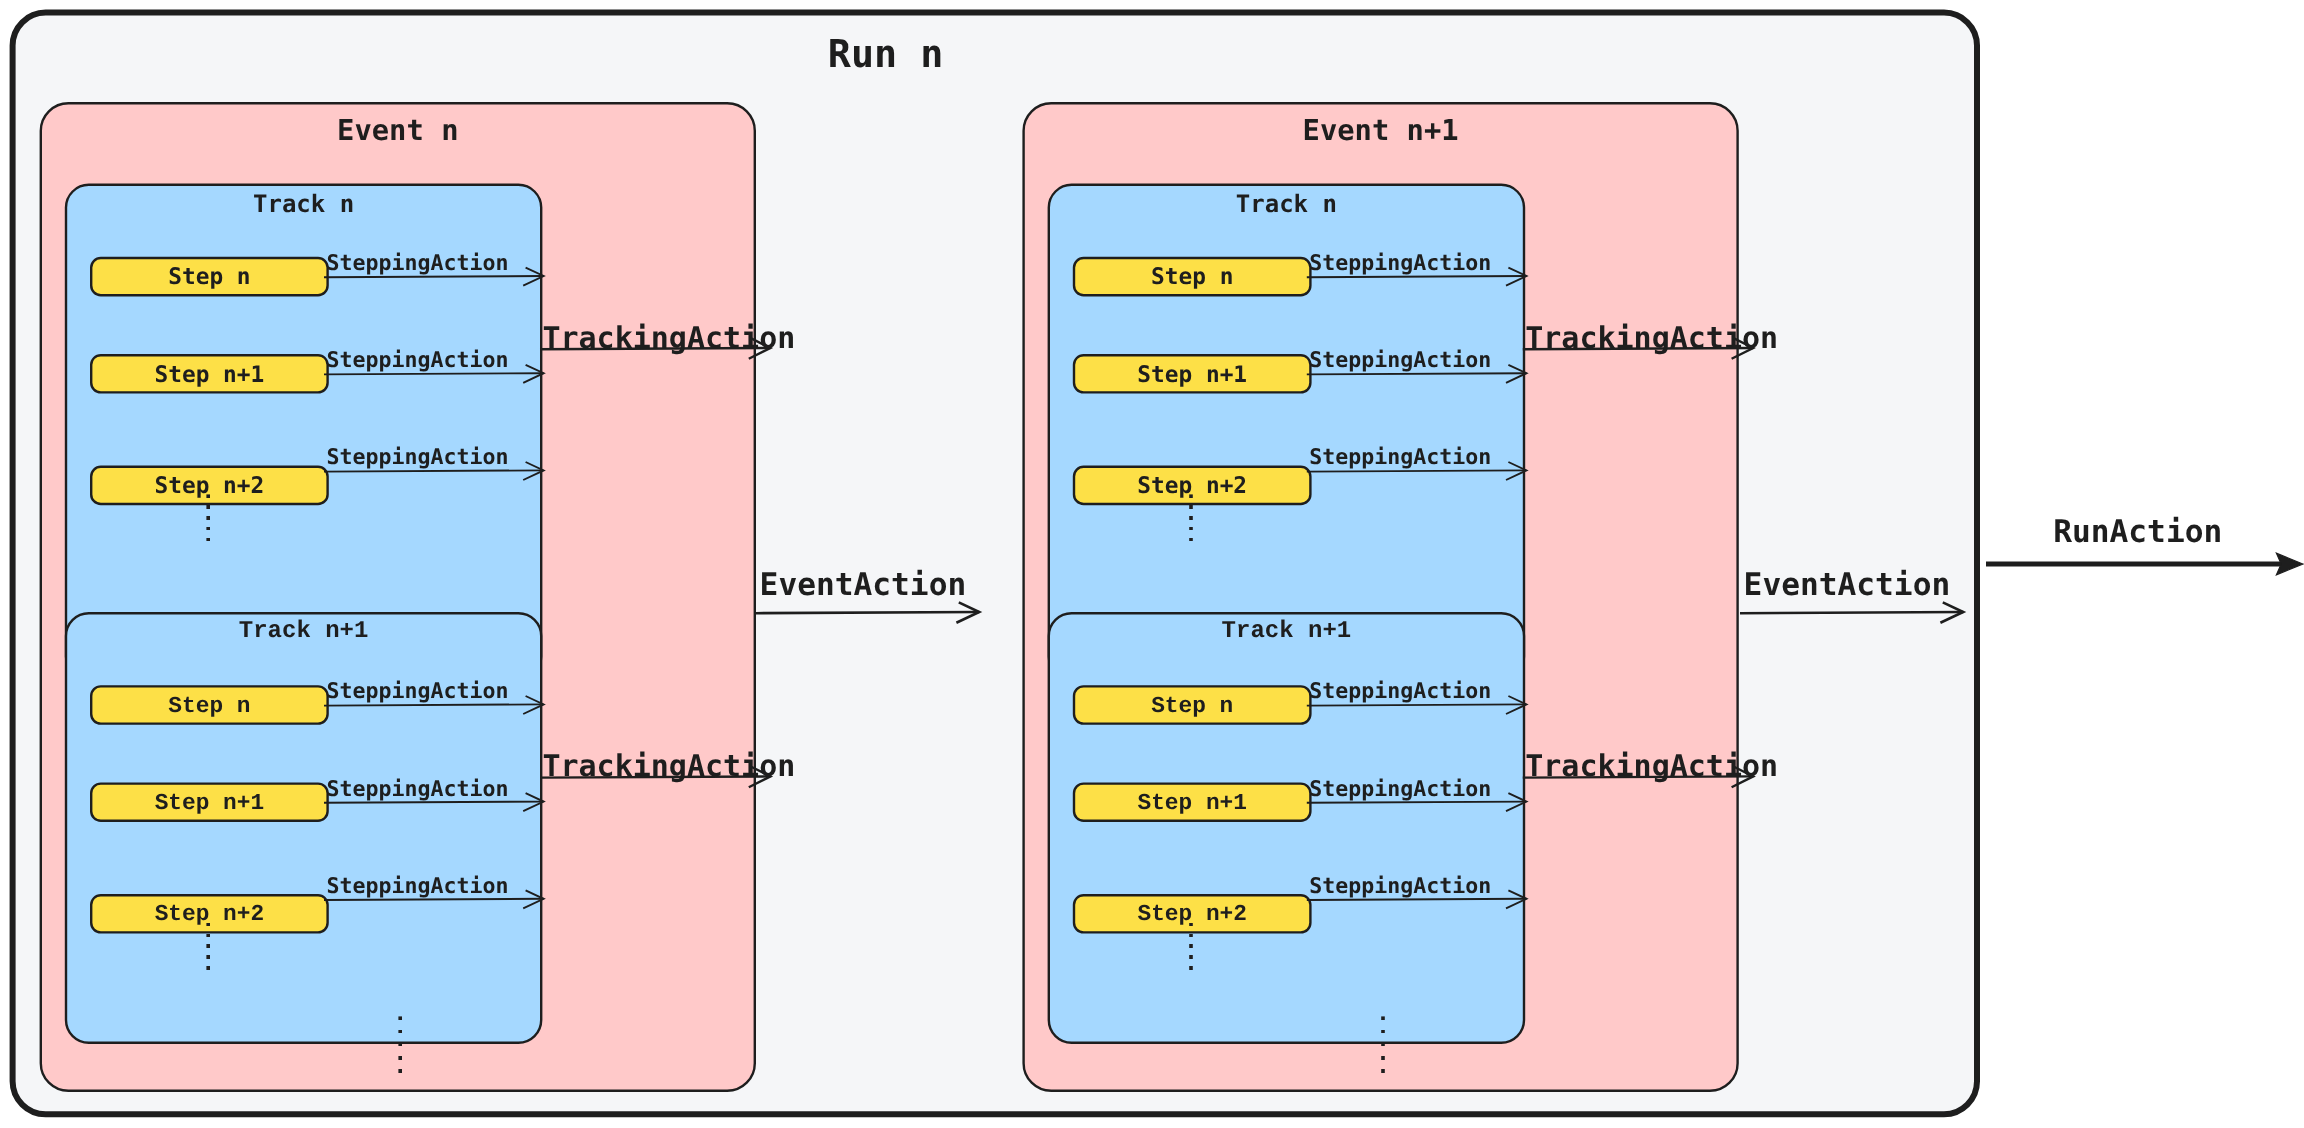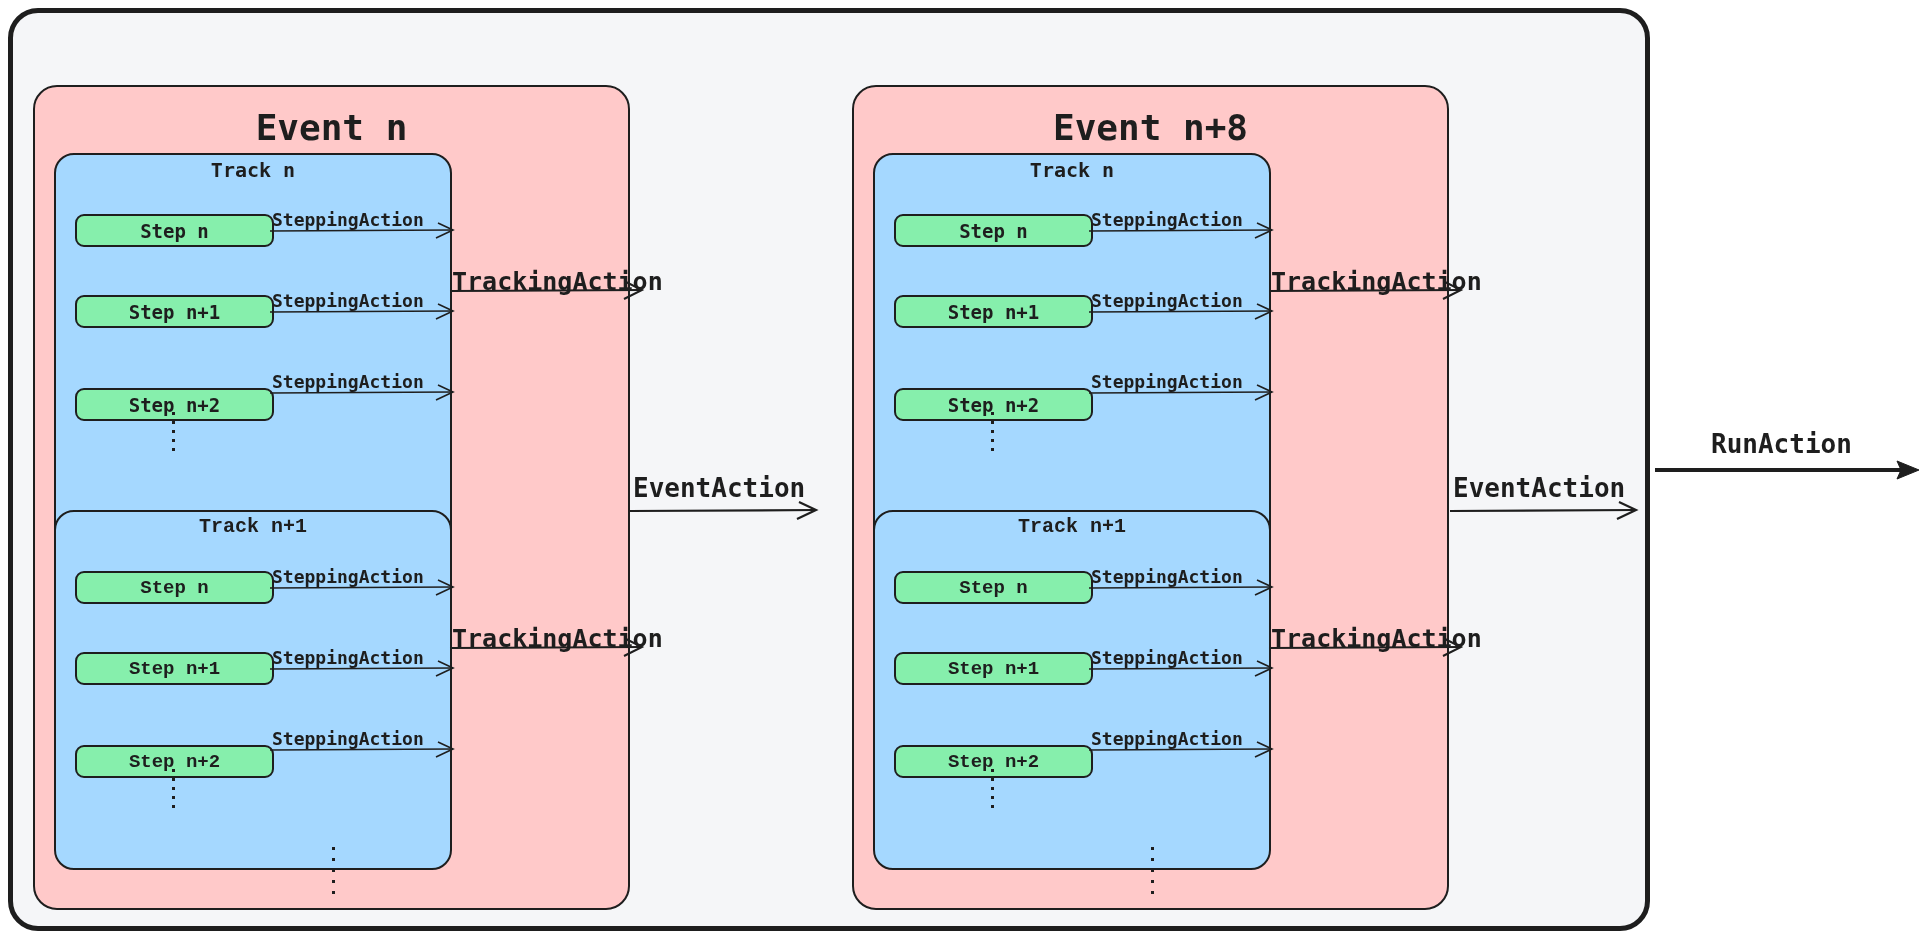--- a/index.html
+++ b/index.html
@@ -6,47 +6,48 @@
   .stage{position:relative;width:1920px;height:940px;background:#ffffff;overflow:hidden;
          font-family:"DejaVu Sans Mono", monospace;color:#1e1e1e;font-weight:bold;}
   .run-box{position:absolute;left:8px;top:8px;width:1642px;height:923px;background:#f5f6f8;
            border:5px solid #1e1e1e;border-radius:30px;box-sizing:border-box;}
   .run-title{position:absolute;left:438px;top:26px;width:600px;text-align:center;font-size:32px;}
   .event{position:absolute;top:85px;width:597px;height:825px;background:#ffc9c9;
          border:2.5px solid #1e1e1e;border-radius:24px;box-sizing:border-box;}
   .event-a{left:33px;}
   .event-b{left:852px;}
   .box-title{position:absolute;left:0;right:0;text-align:center;}
-  .event-title{top:20px;font-size:36px;}
+  .event-title{top:8px;font-size:24px;}
   .track{position:absolute;left:19px;width:398px;background:#a5d8ff;
          border:2px solid #1e1e1e;border-radius:20px;box-sizing:border-box;}
   .track-0{top:66px;height:414px;}
   .track-1{top:423px;height:360px;font-family:Liberation Mono, monospace;}
   .track-title{top:3px;font-size:20px;}
-  .step{position:absolute;left:19px;width:199px;height:33px;background:#86efac;
+  .step{position:absolute;left:19px;width:199px;height:33px;background:#fde047;
         border:2px solid #1e1e1e;border-radius:9px;box-sizing:border-box;
         display:flex;align-items:center;justify-content:center;font-size:19px;}
   .step-0{top:59px;} .step-1{top:140px;} .step-2{top:233px;}
   .vdots{position:absolute;width:3px;
          background:repeating-linear-gradient(to bottom,#1e1e1e 0 3px,transparent 3px 9px);}
   .step-dots{left:116px;top:257px;height:44px;}
   .event-dots{left:297px;top:760px;height:48px;
          background:repeating-linear-gradient(to bottom,#1e1e1e 0 3px,transparent 3px 11px);}
   .arr{position:absolute;overflow:visible;}
   .lbl{position:absolute;white-space:nowrap;line-height:1.15;}
   .lbl-step{font-size:18px;text-align:center;}
   .lbl-track{font-size:25px;}
   .lbl-big{font-size:26px;}
 </style>
 </head>
 <body>
 
 <div class="stage">
 
   <div class="run-box"></div>
+  <div class="run-title">Run n</div>
 
   <div class="event event-a">
     <div class="box-title event-title">Event n</div>
 
     <div class="track track-0">
       <div class="box-title track-title">Track n</div>
       <div class="step step-0">Step n</div>
       <div class="step step-1">Step n+1</div>
       <div class="step step-2">Step n+2</div>
       <div class="vdots step-dots"></div>
@@ -57,21 +58,21 @@
       <div class="step step-0">Step n</div>
       <div class="step step-1">Step n+1</div>
       <div class="step step-2">Step n+2</div>
       <div class="vdots step-dots"></div>
     </div>
 
     <div class="vdots event-dots"></div>
   </div>
 
   <div class="event event-b">
-    <div class="box-title event-title">Event n+8</div>
+    <div class="box-title event-title">Event n+1</div>
 
     <div class="track track-0">
       <div class="box-title track-title">Track n</div>
       <div class="step step-0">Step n</div>
       <div class="step step-1">Step n+1</div>
       <div class="step step-2">Step n+2</div>
       <div class="vdots step-dots"></div>
     </div>
 
     <div class="track track-1">

